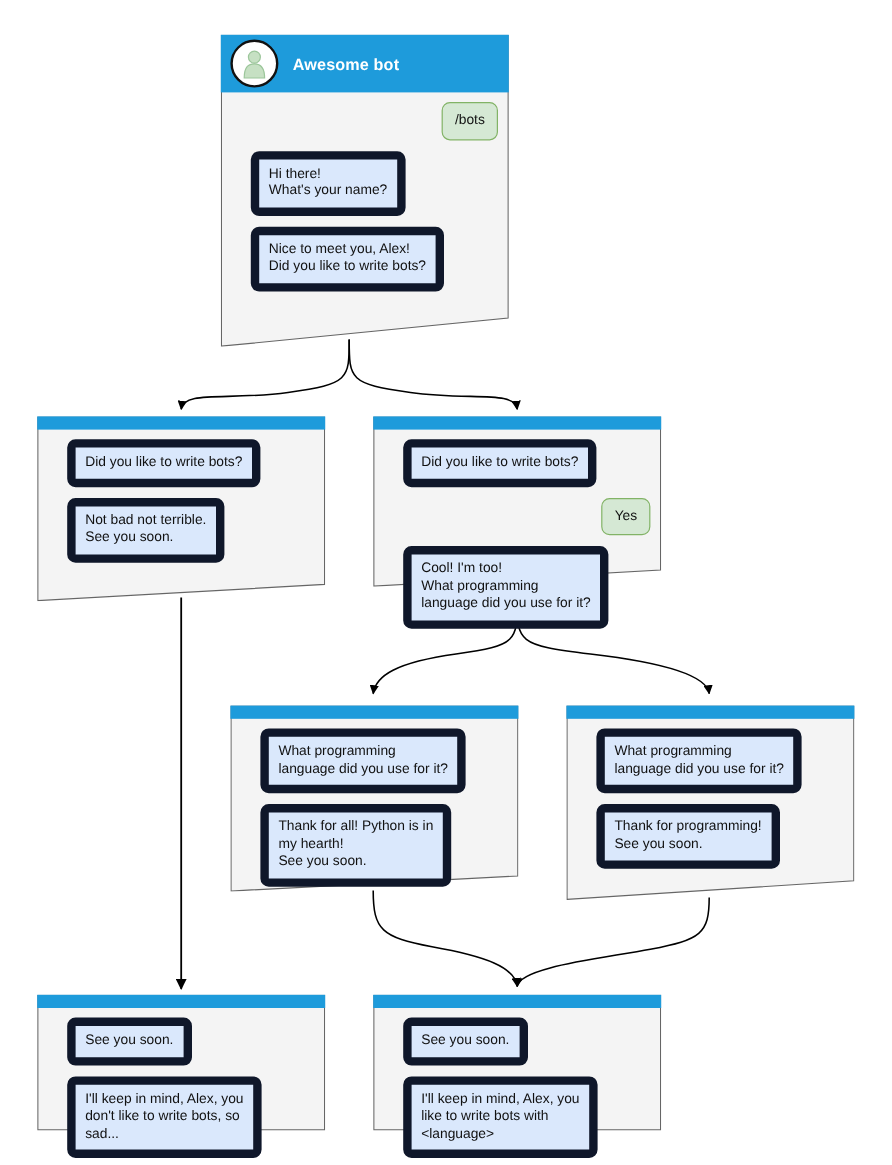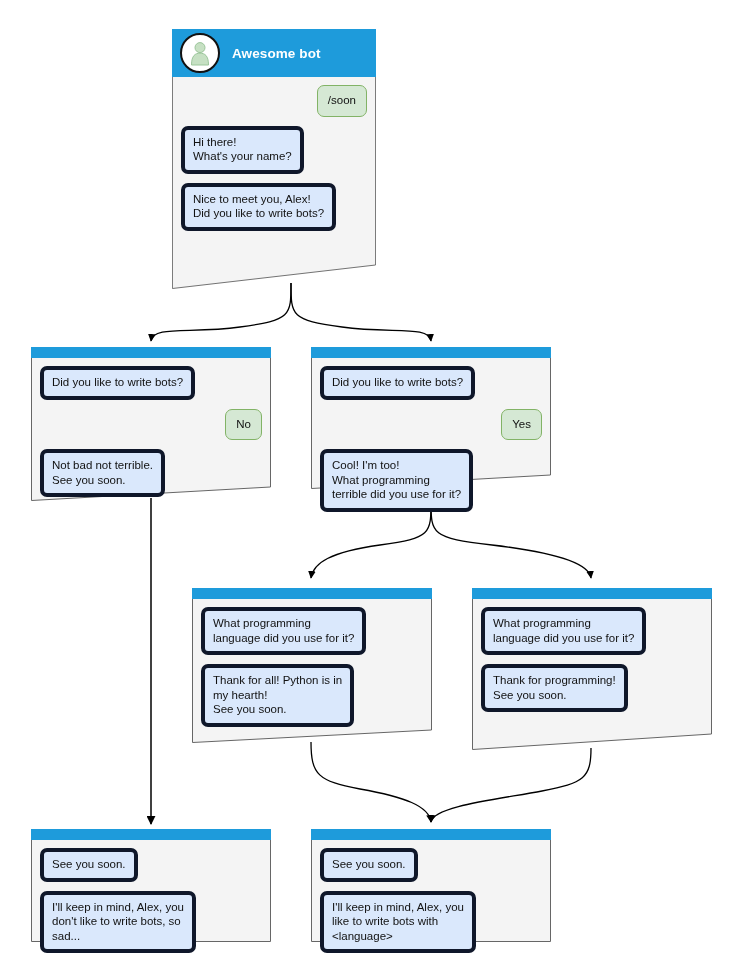--- a/index.html
+++ b/index.html
@@ -102,21 +102,22 @@
     border-radius: 7px;
     padding: 5px 8px 6px 8px;
     font-size: 11.5px;
     line-height: 14.5px;
     color: #111111;
     white-space: pre-line;
     max-width: 172px;
   }
   .bubble.bot {
     background: #dae8fc;
-    border: 4px solid #0f172a;
+    border: 7px solid #0f172a;
+    margin-left: 16px;
   }
   .bubble.user {
     background: #d5e8d4;
     border: 1px solid #82b366;
     text-align: left;
   }
   .bubble.user.pad {
     padding: 7px 10px 8px 10px;
   }
 </style>
@@ -140,37 +141,37 @@
 
     <path d="M 431,501 C 431,534 431,538 380,545 C 330,552 313,563 311,578" fill="none" stroke="#000000" stroke-width="1.3" marker-end="url(#arrow)"></path>
 
     <path d="M 431,501 C 431,534 431,538 492,545 C 552,552 589,563 591,578" fill="none" stroke="#000000" stroke-width="1.3" marker-end="url(#arrow)"></path>
 
     <path d="M 311,742 C 311,775 318,781 360,789 C 405,797 429,806 431,822" fill="none" stroke="#000000" stroke-width="1.3" marker-end="url(#arrow)"></path>
 
     <path d="M 591,748 C 591,778 584,783 542,791 C 500,799 433,806 431,822" fill="none" stroke="#000000" stroke-width="1.3" marker-end="url(#arrow)"></path>
   </svg>
 
-  <div class="card" style="left:172px; top:29px; width:204px; height:260px;">
+  <div class="card" style="left:184px; top:29px; width:240px; height:260px;">
     <svg class="card-shape" viewBox="0 0 240 260" preserveAspectRatio="none" xmlns="http://www.w3.org/2000/svg">
       <path d="M 0.5,0.5 L 239.5,0.5 L 239.5,236 L 0.5,259.5 Z" fill="#f4f4f4" stroke="#666666" stroke-width="1"></path>
     </svg>
     <div class="card-inner">
       <div class="card-header tall">
         <span class="avatar">
           <svg width="26" height="26" viewBox="0 0 26 26" xmlns="http://www.w3.org/2000/svg">
             <circle cx="13" cy="7.6" r="5" fill="#c6e0c3" stroke="#9cc69b" stroke-width="1"></circle>
             <path d="M 4.5,25 C 4.5,15.6 8.2,13.2 13,13.2 C 17.8,13.2 21.5,15.6 21.5,25 Z" fill="#c6e0c3" stroke="#9cc69b" stroke-width="1"></path>
           </svg>
         </span>
         <span class="bot-title">Awesome bot</span>
       </div>
       <div class="card-body">
         <div class="row right">
-          <div class="bubble user pad">/soon</div>
+          <div class="bubble user pad">/bots</div>
         </div>
         <div class="row left">
           <div class="bubble bot">Hi there!
 What's your name?</div>
         </div>
         <div class="row left">
           <div class="bubble bot">Nice to meet you, Alex!
 Did you like to write bots?</div>
         </div>
       </div>
@@ -180,23 +181,20 @@
   <div class="card" style="left:31px; top:347px; width:240px; height:154px;">
     <svg class="card-shape" viewBox="0 0 240 154" preserveAspectRatio="none" xmlns="http://www.w3.org/2000/svg">
       <path d="M 0.5,0.5 L 239.5,0.5 L 239.5,140 L 0.5,153.5 Z" fill="#f4f4f4" stroke="#666666" stroke-width="1"></path>
     </svg>
     <div class="card-inner">
       <div class="card-header thin"></div>
       <div class="card-body">
         <div class="row left">
           <div class="bubble bot">Did you like to write bots?</div>
         </div>
-        <div class="row right">
-          <div class="bubble user pad">No</div>
-        </div>
         <div class="row left">
           <div class="bubble bot">Not bad not terrible.
 See you soon.</div>
         </div>
       </div>
     </div>
   </div>
 
   <div class="card" style="left:311px; top:347px; width:240px; height:142px;">
     <svg class="card-shape" viewBox="0 0 240 142" preserveAspectRatio="none" xmlns="http://www.w3.org/2000/svg">
@@ -207,21 +205,21 @@
       <div class="card-body">
         <div class="row left">
           <div class="bubble bot">Did you like to write bots?</div>
         </div>
         <div class="row right">
           <div class="bubble user pad">Yes</div>
         </div>
         <div class="row left">
           <div class="bubble bot">Cool! I'm too!
 What programming
-terrible did you use for it?</div>
+language did you use for it?</div>
         </div>
       </div>
     </div>
   </div>
 
   <div class="card" style="left:192px; top:588px; width:240px; height:155px;">
     <svg class="card-shape" viewBox="0 0 240 155" preserveAspectRatio="none" xmlns="http://www.w3.org/2000/svg">
       <path d="M 0.5,0.5 L 239.5,0.5 L 239.5,142 L 0.5,154.5 Z" fill="#f4f4f4" stroke="#666666" stroke-width="1"></path>
     </svg>
     <div class="card-inner">

